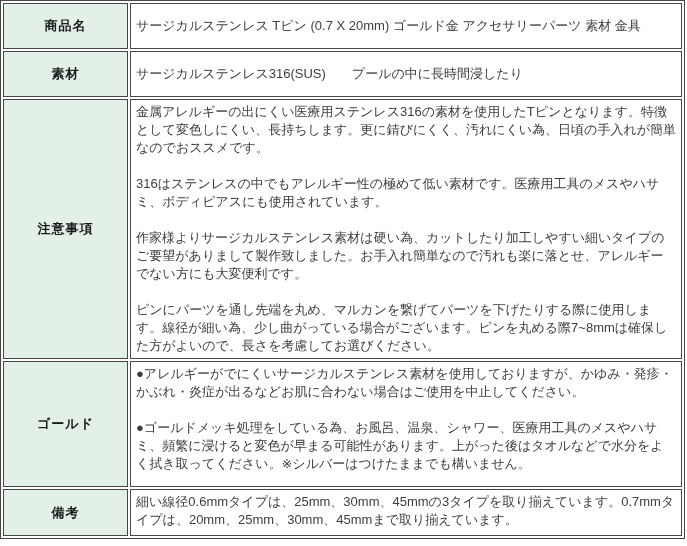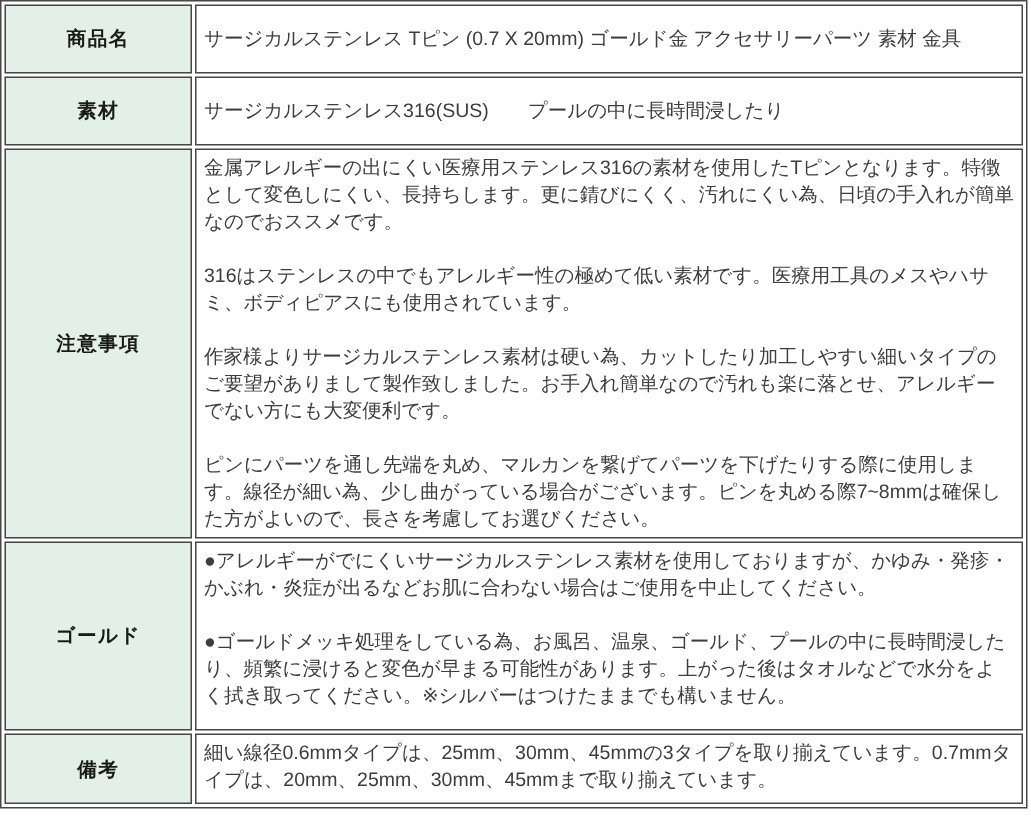--- a/index.html
+++ b/index.html
@@ -85,21 +85,21 @@
 316はステンレスの中でもアレルギー性の極めて低い素材です。医療用工具のメスやハサミ、ボディピアスにも使用されています。
 
 作家様よりサージカルステンレス素材は硬い為、カットしたり加工しやすい細いタイプのご要望がありまして製作致しました。お手入れ簡単なので汚れも楽に落とせ、アレルギーでない方にも大変便利です。
 
 ピンにパーツを通し先端を丸め、マルカンを繋げてパーツを下げたりする際に使用します。線径が細い為、少し曲がっている場合がございます。ピンを丸める際7~8mmは確保した方がよいので、長さを考慮してお選びください。</td>
       </tr>
       <tr class="r6">
         <td class="label-cell">ゴールド</td>
         <td class="value-cell">●アレルギーがでにくいサージカルステンレス素材を使用しておりますが、かゆみ・発疹・かぶれ・炎症が出るなどお肌に合わない場合はご使用を中止してください。
 
-●ゴールドメッキ処理をしている為、お風呂、温泉、ゴールド、プールの中に長時間浸したり、頻繁に浸けると変色が早まる可能性があります。上がった後はタオルなどで水分をよく拭き取ってください。※シルバーはつけたままでも構いません。</td>
+●ゴールドメッキ処理をしている為、お風呂、温泉、シャワー、医療用工具のメスやハサミ、頻繁に浸けると変色が早まる可能性があります。上がった後はタオルなどで水分をよく拭き取ってください。※シルバーはつけたままでも構いません。</td>
       </tr>
       <tr class="r7">
         <td class="label-cell">備考</td>
         <td class="value-cell">細い線径0.6mmタイプは、25mm、30mm、45mmの3タイプを取り揃えています。0.7mmタイプは、20mm、25mm、30mm、45mmまで取り揃えています。</td>
       </tr>
     </tbody>
   </table>
 </div>
 
 </body></html>

